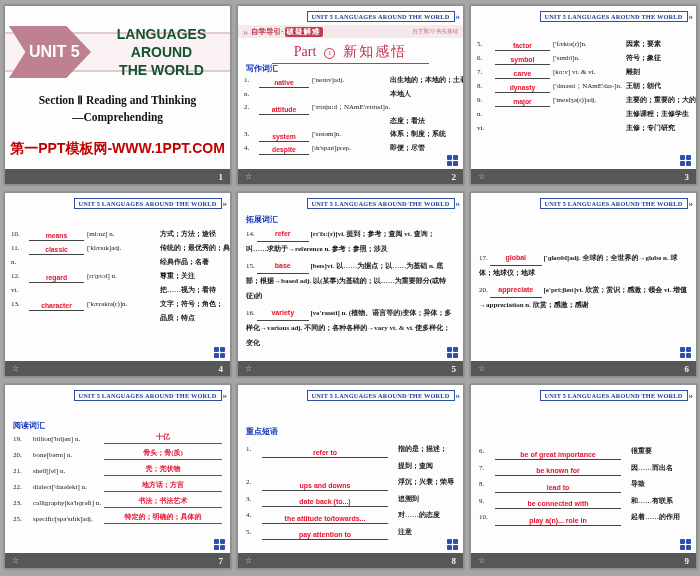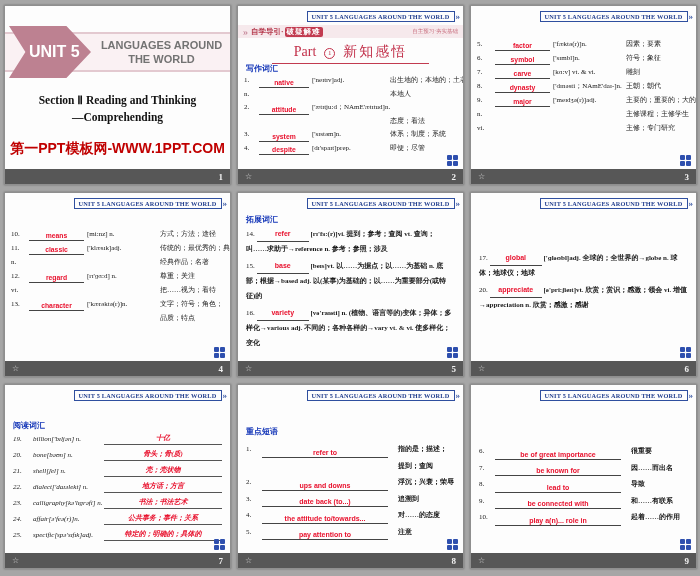--- a/index.html
+++ b/index.html
@@ -18,22 +18,22 @@
   .unit-box{border:1px solid #2f4f9f;color:#24408f;font-weight:bold;font-size:6.3px;
     line-height:9px;padding:0 4px;letter-spacing:.2px;font-family:"Liberation Serif",serif;white-space:nowrap;}
   .chev{color:#2f4f9f;font-size:9px;line-height:9px;margin-left:1px;font-weight:bold;}
   
   .banner{margin-top:26px;position:relative;height:36px;background:#faf1f3;
     border-top:2px solid #e3c9d0;border-bottom:2px solid #e3c9d0;display:flex;align-items:center;}
   .arrow{position:absolute;left:4px;top:-8px;width:82px;height:52px;background:#bd8191;
     clip-path:polygon(0 0,70% 0,100% 50%,70% 100%,0 100%,20% 50%);
     display:flex;align-items:center;padding-left:20px;box-sizing:border-box;
     color:#fff;font-weight:bold;font-size:16px;font-family:"Liberation Sans",sans-serif;}
-  .cover-title{flex:1;margin-left:88px;text-align:center;color:#737373;font-weight:bold;
-    font-size:11px;line-height:1.3;font-family:"Liberation Sans",sans-serif;}
+  .cover-title{flex:1;margin-left:88px;text-align:center;color:#14532d;font-weight:bold;
+    font-size:14px;line-height:1.3;font-family:"Liberation Sans",sans-serif;}
   .section{margin-top:20px;text-align:center;font-weight:bold;font-size:11.5px;color:#111;line-height:1.5;}
   .site{margin-top:13px;text-align:center;color:#c00000;font-weight:bold;font-size:14px;
     font-family:"Liberation Sans",sans-serif;}
   
   .sec-banner{margin-top:3px;height:13px;background:#f6e9ec;display:flex;align-items:center;padding:0 5px;}
   .chev-l{color:#c98fa0;font-size:10px;font-weight:bold;margin-right:3px;line-height:13px;}
   .sb-plain{color:#b63b4e;font-weight:bold;font-size:7.5px;}
   .sb-boxed{background:#c23b50;color:#fff;font-weight:bold;font-size:7.5px;padding:0 2px;
     border-radius:2px;letter-spacing:1px;margin-left:1px;}
   .sb-right{margin-left:auto;color:#c76a7a;font-size:5.5px;}
@@ -49,33 +49,33 @@
   .vrow{display:flex;align-items:flex-end;padding:0 6px;font-size:7px;line-height:13.5px;}
   .vg3 .vrow{line-height:14px;}
   .vnum{flex:none;width:15px;}
   .vg3 .vnum{width:18px;}
   .vword{flex:none;width:50px;text-align:center;color:#e8112d;font-weight:bold;
     border-bottom:1px solid #444;font-family:"Liberation Sans",sans-serif;font-size:6.8px;height:11px;}
   .vg3 .vword{width:55px;}
   .vword.noline{border-bottom:none;}
   .vphon{flex:none;width:78px;padding-left:3px;white-space:nowrap;overflow:visible;}
   .vg3 .vphon{width:73px;}
-  .vcn{flex:1;font-weight:normal;white-space:nowrap;}
+  .vcn{flex:1;font-weight:bold;white-space:nowrap;}
   .pad-s3{padding-top:15px;}
   .pad-s4{padding-top:18px;}
   
   .pwrap{padding:2px 8px 0;}
   .pitem{font-size:7px;line-height:15px;margin-top:1px;}
   .pnum{margin-right:2px;}
   .pword{display:inline-block;min-width:52px;text-align:center;color:#e8112d;font-weight:bold;
     border-bottom:1px solid #444;font-family:"Liberation Sans",sans-serif;}
   .ptail{font-weight:bold;}
   .pad-s6{padding-top:40px;}
   
-  .r7{display:flex;align-items:center;padding:0 8px;font-size:7px;line-height:16px;font-style:italic;}
+  .r7{display:flex;align-items:flex-start;padding:0 8px;font-size:7px;line-height:16px;}
   .r7 .num{flex:none;width:20px;}
   .r7 .en{flex:1;}
   .r7 .cn{flex:none;width:118px;text-align:center;color:#e8112d;font-weight:bold;
     border-bottom:1px solid #555;line-height:12px;margin-bottom:1px;font-size:7px;}
   .head7{margin-top:16px;}
   
   .r8{display:flex;align-items:flex-end;padding:0 8px;font-size:7px;line-height:16.5px;}
   .r8 .num{flex:none;width:16px;}
   .r8 .phrase{flex:none;width:126px;text-align:center;color:#e8112d;font-weight:bold;
     border-bottom:1px solid #444;font-family:"Liberation Sans",sans-serif;height:12px;}
@@ -398,25 +398,20 @@
           <span class="num">22.</span>
           <span class="en">dialect['daɪəlekt] n.</span>
           <span class="cn">地方话；方言</span>
         </div>
         <div class="r7">
           <span class="num">23.</span>
           <span class="en">calligraphy[kə'lɪɡrəfi] n.</span>
           <span class="cn">书法；书法艺术</span>
         </div>
         <div class="r7">
-          <span class="num">24.</span>
-          <span class="en">affair[ə'feə(r)]n.</span>
-          <span class="cn">公共事务；事件；关系</span>
-        </div>
-        <div class="r7">
           <span class="num">25.</span>
           <span class="en">specific[spə'sɪfɪk]adj.</span>
           <span class="cn">特定的；明确的；具体的</span>
         </div>
       </div>
       <span class="badge">
           <i></i>
           <i></i>
           <i></i>
           <i></i>

